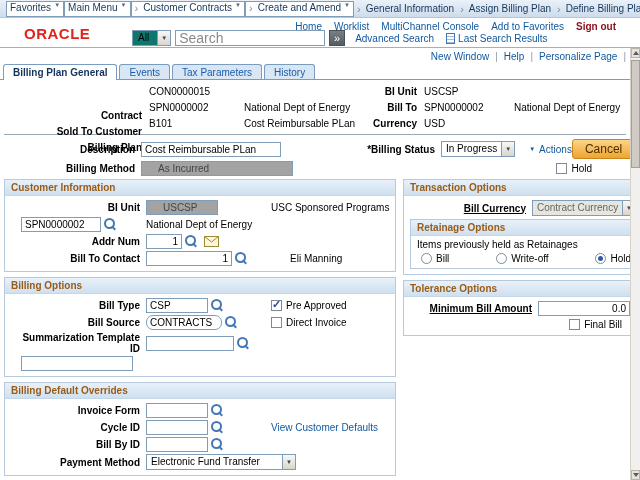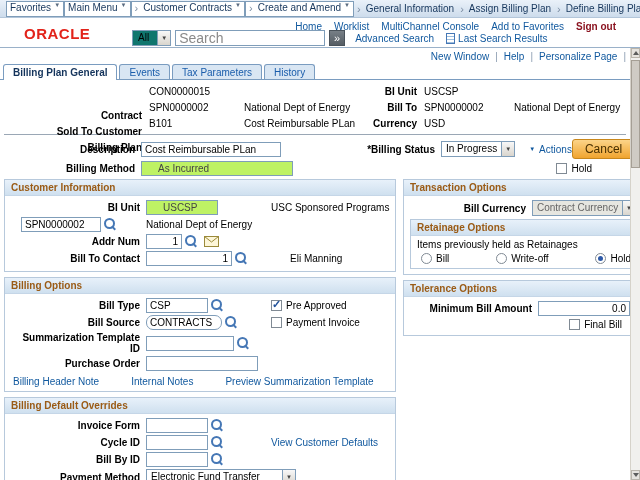--- a/index.html
+++ b/index.html
@@ -48,21 +48,21 @@
   .kf-label { width:145px; text-align:right; font-weight:bold; padding-right:7px;margin-top:48px; }
   .kf-value { width:95px; }
   .kf-desc  { width:125px; }
   .kf-label2 { width:55px; text-align:right; font-weight:bold; padding-right:7px; }
   .kf-value2 { width:90px; }
   hr.rule { border:none; border-top:1px solid #9aa7b5; margin:3px 0 4px; }
 
   .form-row { display:flex; align-items:center; margin:2px 12px; min-height:15px; }
   .flabel { width:125px; text-align:right; font-weight:bold; padding-right:6px; flex-shrink:0; }
   .tbox { border:1px solid #7f9db9; height:15px; font-size:10px; padding:0 3px; font-family:"Liberation Sans",sans-serif; background:#fff; }
-  .tbox.dis { background:#bef264; color:#444;padding-left:16px; }
+  .tbox.dis { background:#a3a3a3; color:#444;padding-left:16px; }
   .tbox.num { text-align:right; }
   .dd { display:inline-flex; border:1px solid #7f9db9; height:16px; background:#fff; align-items:stretch; }
   .dd .txt { padding:1px 4px 0; white-space:nowrap; }
   .dd.dis  { background:#e6e6e0; color:#666; }
 
   .lookup { width:13px; height:13px; position:relative; display:inline-block; margin-left:3px; cursor:pointer; flex-shrink:0; }
   .lookup::before { content:""; position:absolute; width:7px; height:7px; border:2px solid #4577b5; border-radius:50%; top:0; left:0; }
   .lookup::after { content:""; position:absolute; width:5px; height:2px; background:#4577b5; transform:rotate(45deg); top:9px; left:7px; }
 
   .cb { width:11px; height:11px; border:1px solid #808a94; background:#fff; display:inline-block; position:relative; cursor:pointer; flex-shrink:0; }
@@ -85,21 +85,21 @@
   .val-cell { display:flex; align-items:center; width:125px; flex-shrink:0; }
   .cb-label { margin-left:4px; }
   .desc-txt { white-space:nowrap; }
 
   .envelope { margin-left:6px; cursor:pointer; display:inline-flex; }
 
   .nested-box { border:1px solid #b7c9dc; margin:3px 2px 2px; }
   .radio-row { display:flex; align-items:center; justify-content:space-between; padding:3px 14px 4px 10px; }
   .radio-item { display:flex; align-items:center; gap:4px; }
 
-  .right-label { width:112px; text-align:right; font-weight:bold; padding-right:6px; flex-shrink:0; }
+  .right-label { width:112px; text-align:right; font-weight:bold; padding-right:6px; flex-shrink:0;text-decoration:underline; }
   .final-row { display:flex; justify-content:flex-end; align-items:center; padding-right:26px; margin:3px 0 2px; }
   .links-row { display:flex; gap:32px; padding:3px 4px 1px; }
 
   
   .vscroll { position:absolute; top:48px; right:0; bottom:0; width:10px; background:#f1f0ee; border-left:1px solid #d6d2ca; }
   .sb-btn { height:10px; background:#e6e3de; border:1px solid #b9b4ab; display:flex; align-items:center; justify-content:center; cursor:pointer; }
   .sb-up::after { content:""; border:3px solid transparent; border-bottom:4px solid #5c5c5c; margin-top:-3px; }
   .sb-down { position:absolute; bottom:0; left:0; right:0; }
   .sb-down::after { content:""; border:3px solid transparent; border-top:4px solid #5c5c5c; margin-bottom:-3px; }
   .sb-thumb { position:absolute; top:12px; left:0; right:0; height:108px; background:#cfcbc4; border:1px solid #a59f95; cursor:grab; }
@@ -256,35 +256,29 @@
             <span class="cb checked"></span>
             <span class="cb-label">Pre Approved</span>
           </div>
           <div class="form-row">
             <span class="flabel">Bill Source</span>
             <span class="val-cell">
               <input class="tbox" style="width: 76px; border-radius: 7px;" value="CONTRACTS">
               <span class="lookup"></span>
             </span>
             <span class="cb"></span>
-            <span class="cb-label">Payment Invoice</span>
+            <span class="cb-label">Direct Invoice</span>
           </div>
           <div class="form-row">
             <span class="flabel">Summarization Template ID</span>
             <input class="tbox" style="width: 88px;" value="">
             <span class="lookup"></span>
           </div>
           <div class="form-row">
-            <span class="flabel">Purchase Order</span>
             <input class="tbox" style="width: 112px;" value="">
-          </div>
-          <div class="links-row">
-            <span class="lnk">Billing Header Note</span>
-            <span class="lnk">Internal Notes</span>
-            <span class="lnk">Preview Summarization Template</span>
           </div>
         </div>
       </div>
 
       <div class="groupbox">
         <div class="gb-header">Billing Default Overrides</div>
         <div class="gb-body">
           <div class="form-row">
             <span class="flabel">Invoice Form</span>
             <input class="tbox" style="width: 62px;" value="">

